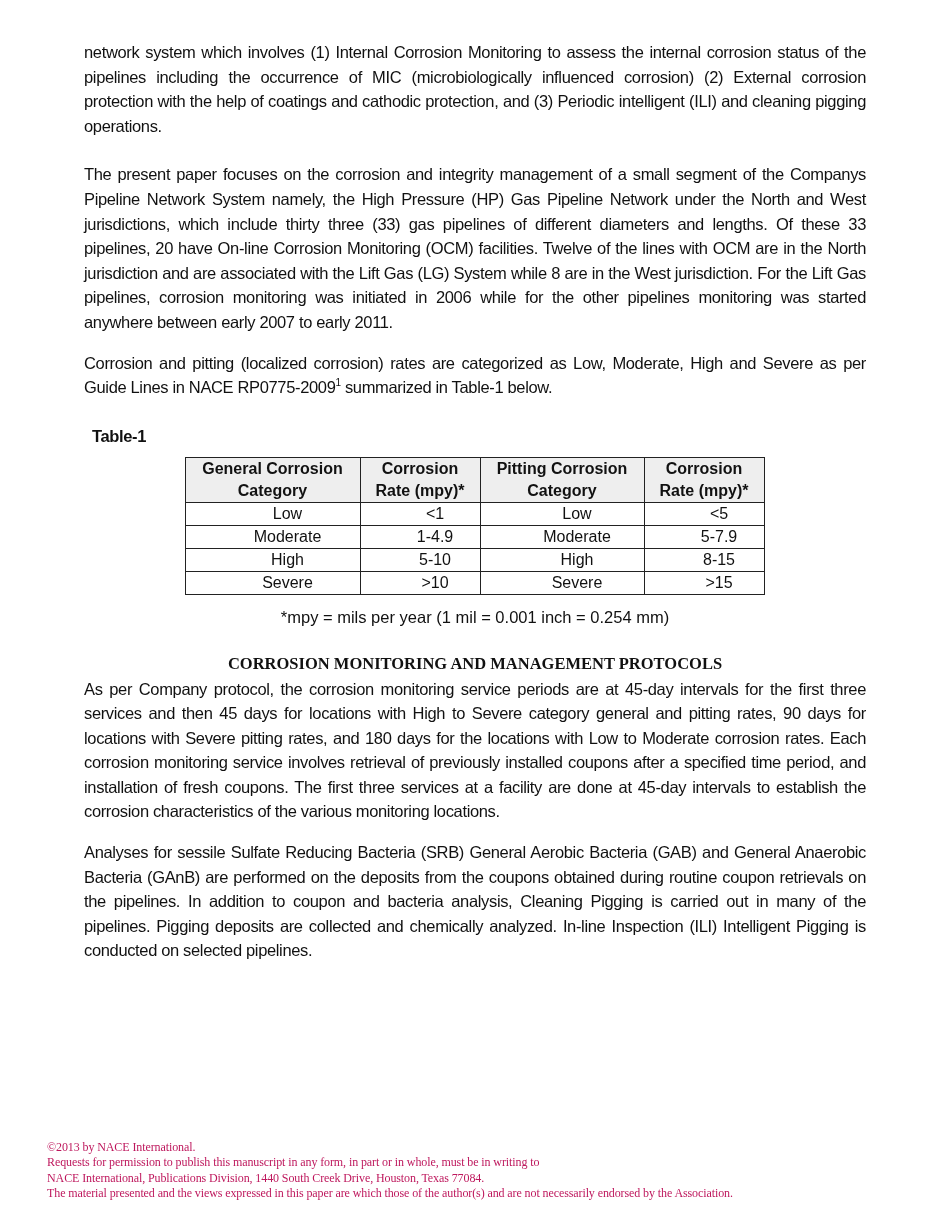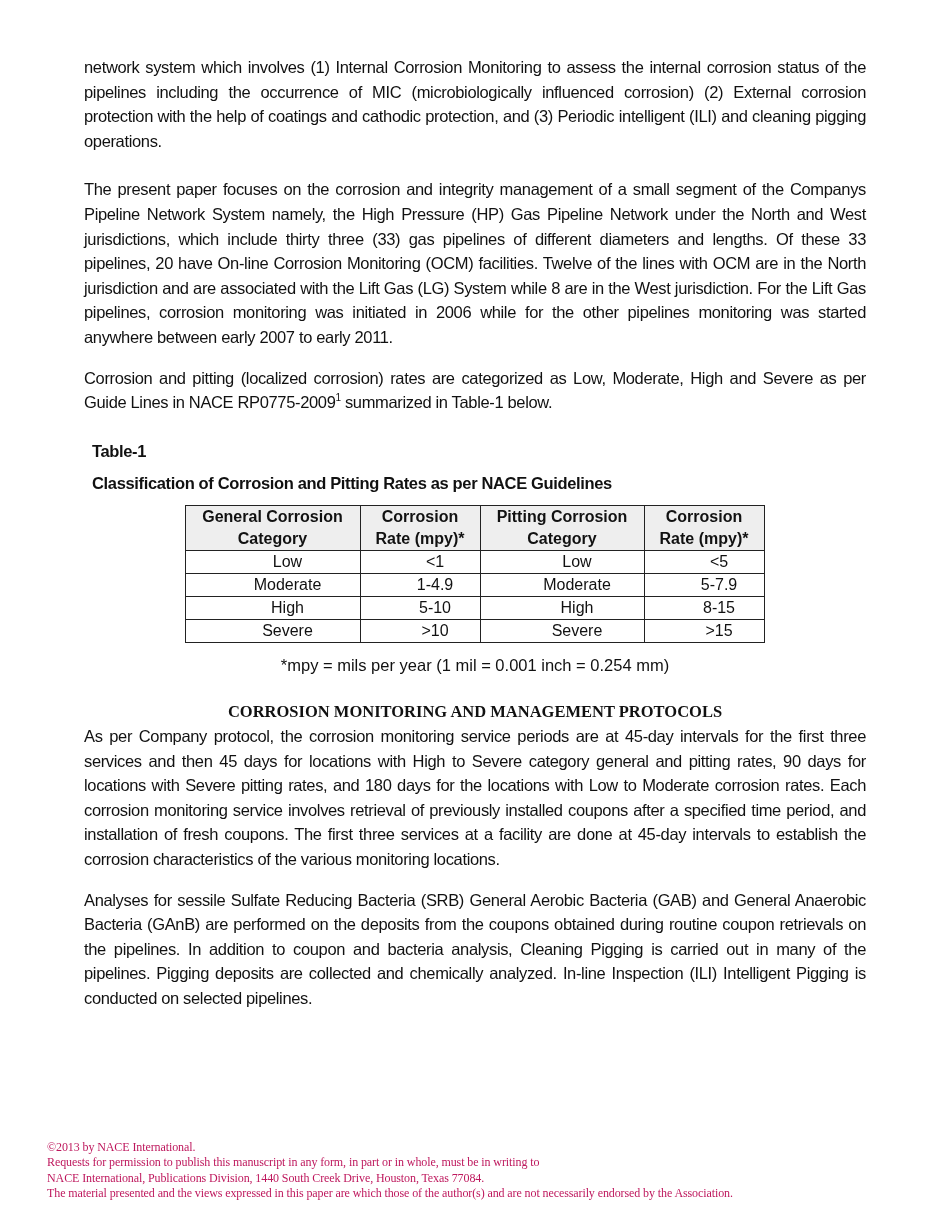--- a/index.html
+++ b/index.html
@@ -10,21 +10,21 @@
   body {
     width: 950px;
     height: 1230px;
     position: relative;
     overflow: hidden;
     color: #111111;
   }
   .page {
     position: absolute;
     left: 84px;
-    top: 55px;
+    top: 40px;
     width: 782px;
     font-family: "Liberation Sans", sans-serif;
     font-size: 16.5px;
     line-height: 24.6px;
     letter-spacing: -0.35px;
     word-spacing: 0px;
   }
   .para {
     margin: 0;
     text-align: justify;
@@ -103,21 +103,20 @@
 </style>
 </head>
 <body>
 
 <div class="page">
   <p class="para p1">network system which involves (1) Internal Corrosion Monitoring to assess the internal corrosion status of the pipelines including the occurrence of MIC (microbiologically influenced corrosion) (2) External corrosion protection with the help of coatings and cathodic protection, and (3) Periodic intelligent (ILI) and cleaning pigging operations.</p>
   <p class="para p2">The present paper focuses on the corrosion and integrity management of a small segment of the Companys Pipeline Network System namely, the High Pressure (HP) Gas Pipeline Network under the North and West jurisdictions, which include thirty three (33) gas pipelines of different diameters and lengths.  Of these 33 pipelines, 20 have On-line Corrosion Monitoring (OCM) facilities.  Twelve of the lines with OCM are in the North jurisdiction and are associated with the Lift Gas (LG) System while 8 are in the West jurisdiction.  For the Lift Gas pipelines, corrosion monitoring was initiated in 2006 while for the other pipelines monitoring was started anywhere between early 2007 to early 2011.</p>
   <p class="para p3"><span>Corrosion and pitting (localized corrosion) rates are categorized as Low, Moderate, High and Severe as per Guide Lines in NACE RP0775-2009</span><sup>1</sup><span> summarized in Table-1 below.</span></p>
 
   <p class="table-caption">Table-1</p>
-  <p class="table-caption">Classification of Corrosion and Pitting Rates as per NACE Guidelines</p>
 
   <div class="table-wrap">
     <table class="rates">
       <thead>
         <tr>
           <th class="col1"><span>General Corrosion</span><br><span>Category</span></th>
           <th class="col2"><span>Corrosion</span><br><span>Rate (mpy)*</span></th>
           <th class="col3"><span>Pitting Corrosion</span><br><span>Category</span></th>
           <th class="col4"><span>Corrosion</span><br><span>Rate (mpy)*</span></th>
         </tr>

